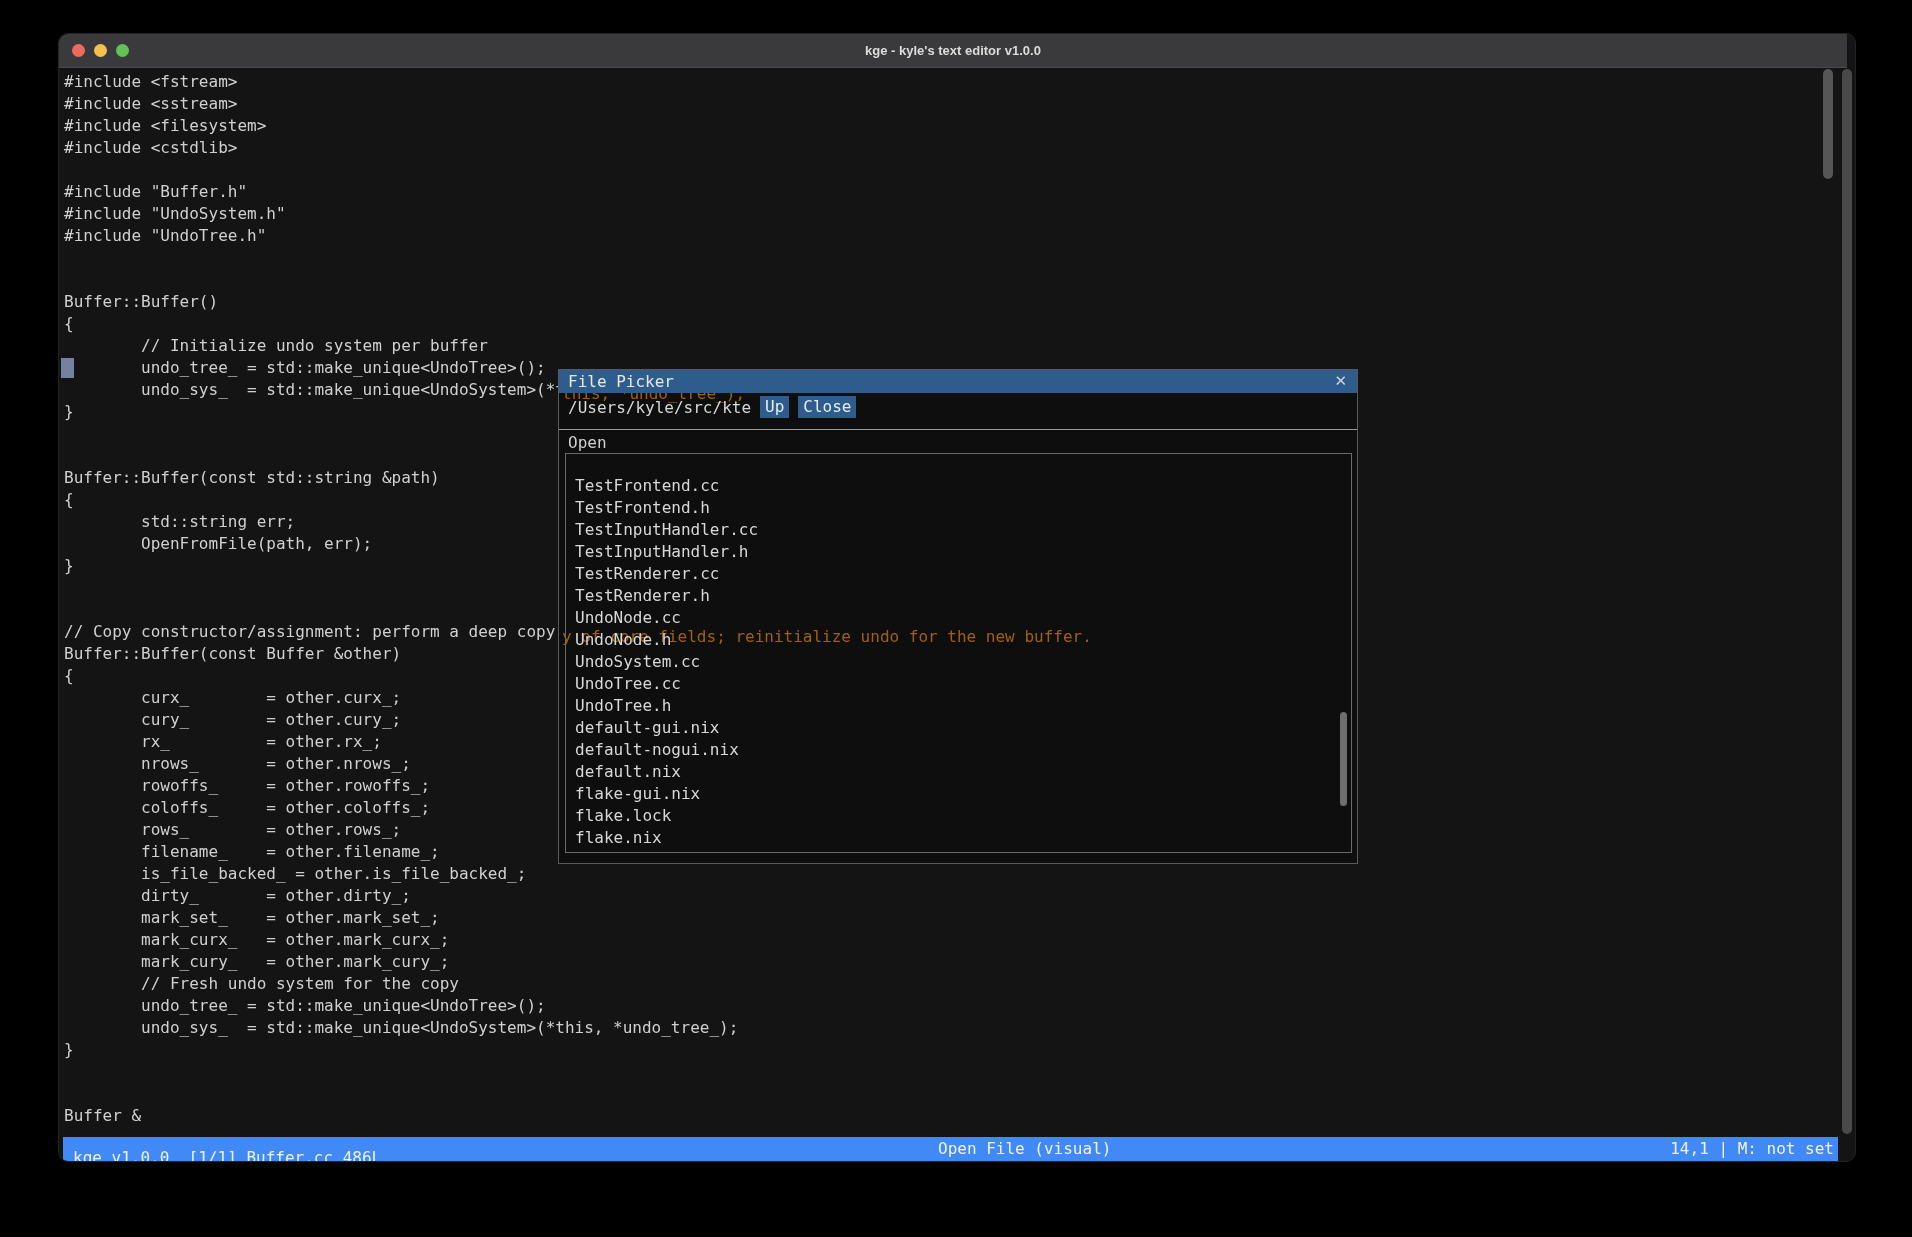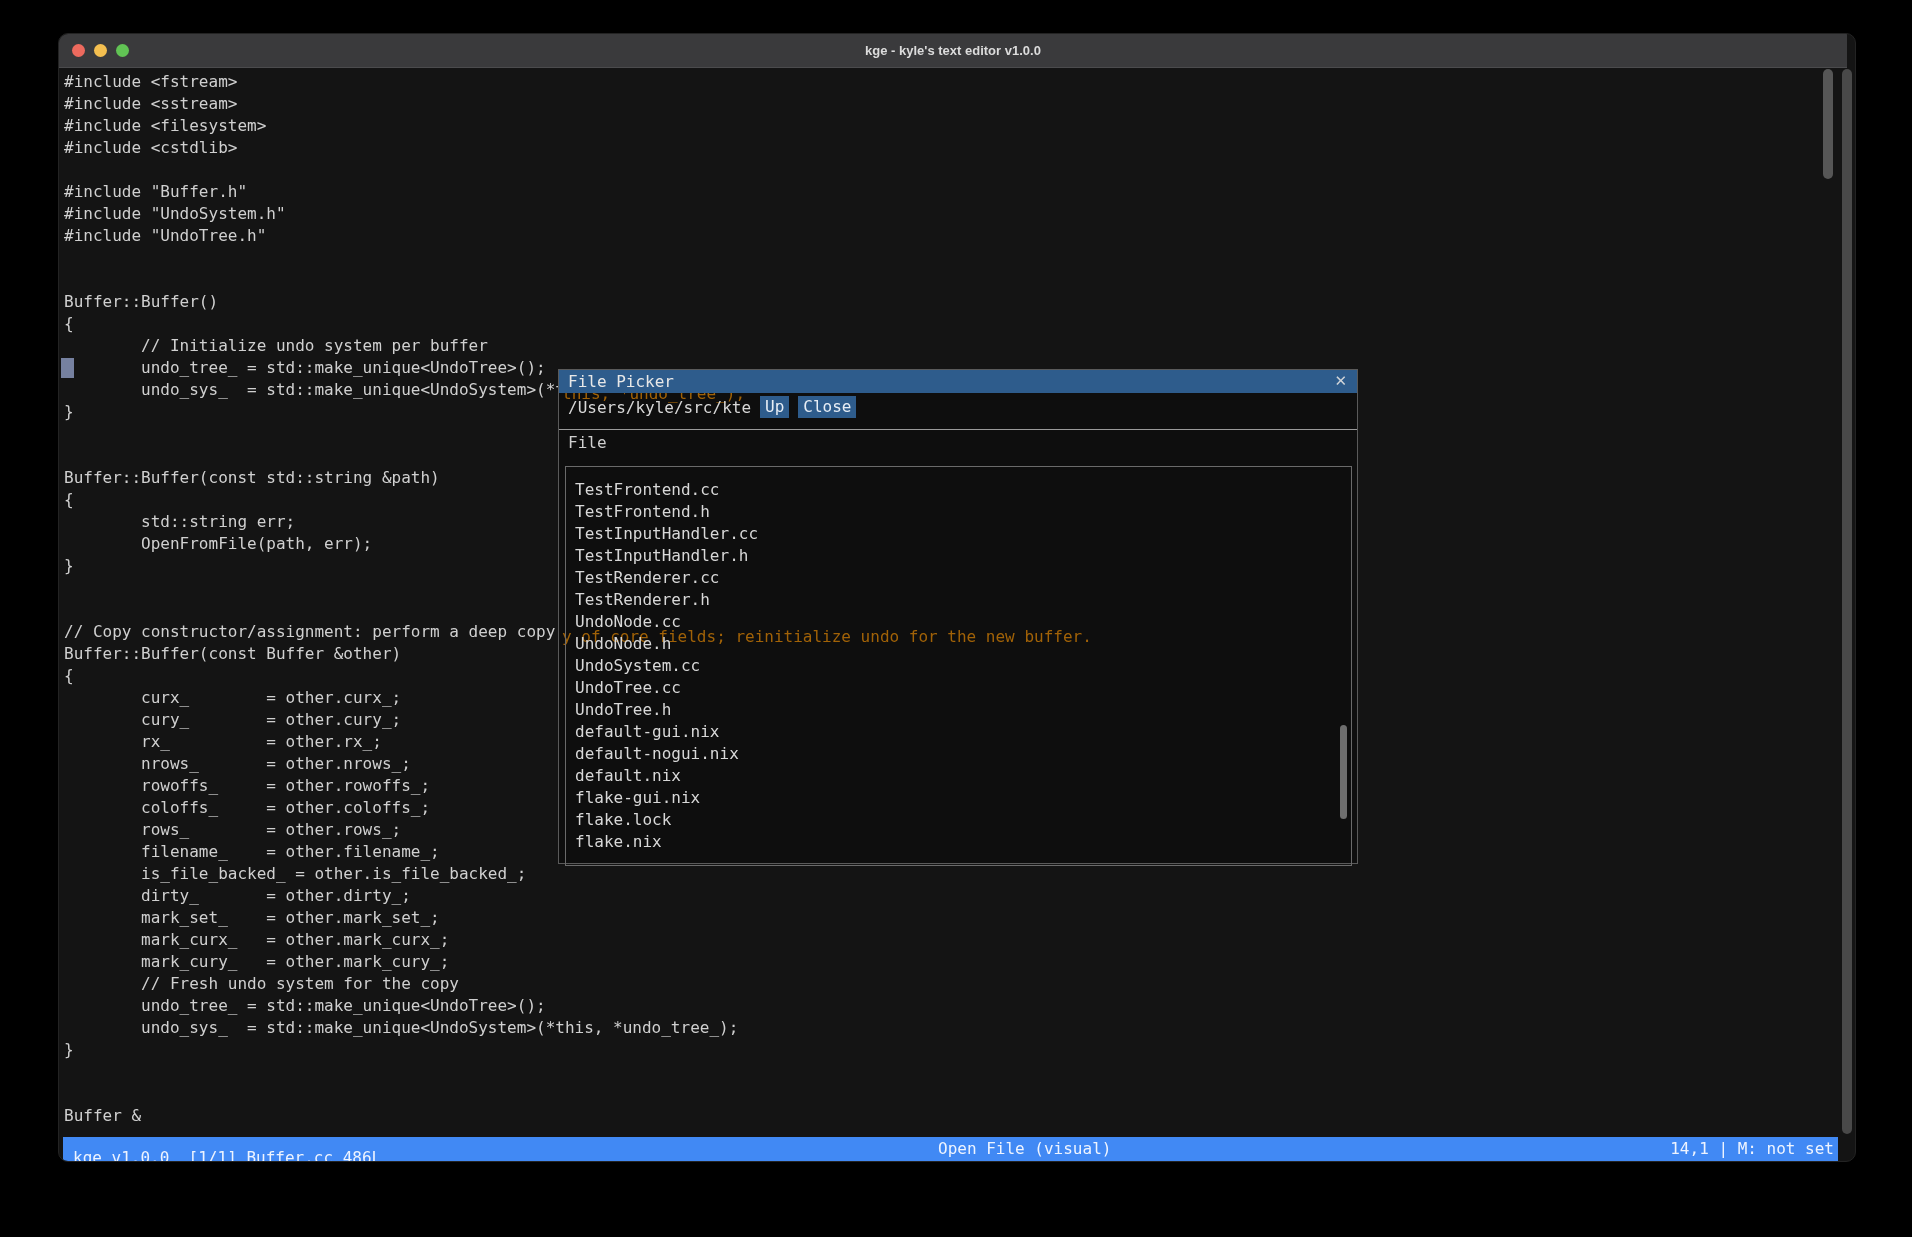--- a/index.html
+++ b/index.html
@@ -67,23 +67,23 @@
     position:absolute;left:9px;top:25px;height:24px;display:flex;align-items:center;gap:9px;
     z-index:2;
   }
   .dlg-path{color:#d8d8d8;white-space:pre;}
   .dlg-btn{
     background:var(--c-button_bg);color:#e6edf5;padding:1px 5px 2px 5px;line-height:19px;
   }
   .dlg-sep{position:absolute;left:0;right:0;top:59px;height:1px;background:#9a9a9a;z-index:2;}
   .dlg-colhead{position:absolute;left:9px;top:62px;height:22px;line-height:22px;color:#cfcfcf;z-index:2;}
   .file-list{
-    position:absolute;left:6px;top:96px;width:787px;height:400px;
+    position:absolute;left:6px;top:83px;width:787px;height:400px;
     border:1px solid #6a6a6a;box-sizing:border-box;z-index:2;
-    padding-top:12px;overflow:hidden;
+    padding-top:21px;overflow:hidden;
   }
   .file-row{
     height:22px;line-height:22px;padding-left:9px;color:#d8d8d8;white-space:pre;
   }
   .list-scroll-thumb{
     position:absolute;right:4px;top:258px;width:7px;height:94px;
     background:#6e6e6e;border-radius:4px;
   }
   
   .statusbar{
@@ -172,21 +172,21 @@
       <span class="dlg-close">✕</span>
     </div>
 
     <div class="dlg-pathrow">
       <span class="dlg-path">/Users/kyle/src/kte</span>
       <span class="dlg-btn">Up</span>
       <span class="dlg-btn">Close</span>
     </div>
 
     <div class="dlg-sep"></div>
-    <div class="dlg-colhead">File</div>
+    <div class="dlg-colhead">Open</div>
 
     <div class="file-list">
       <div class="list-scroll-thumb"></div>
     <div class="file-row">TestFrontend.cc</div>
         <div class="file-row">TestFrontend.h</div>
         <div class="file-row">TestInputHandler.cc</div>
         <div class="file-row">TestInputHandler.h</div>
         <div class="file-row">TestRenderer.cc</div>
         <div class="file-row">TestRenderer.h</div>
         <div class="file-row">UndoNode.cc</div>

